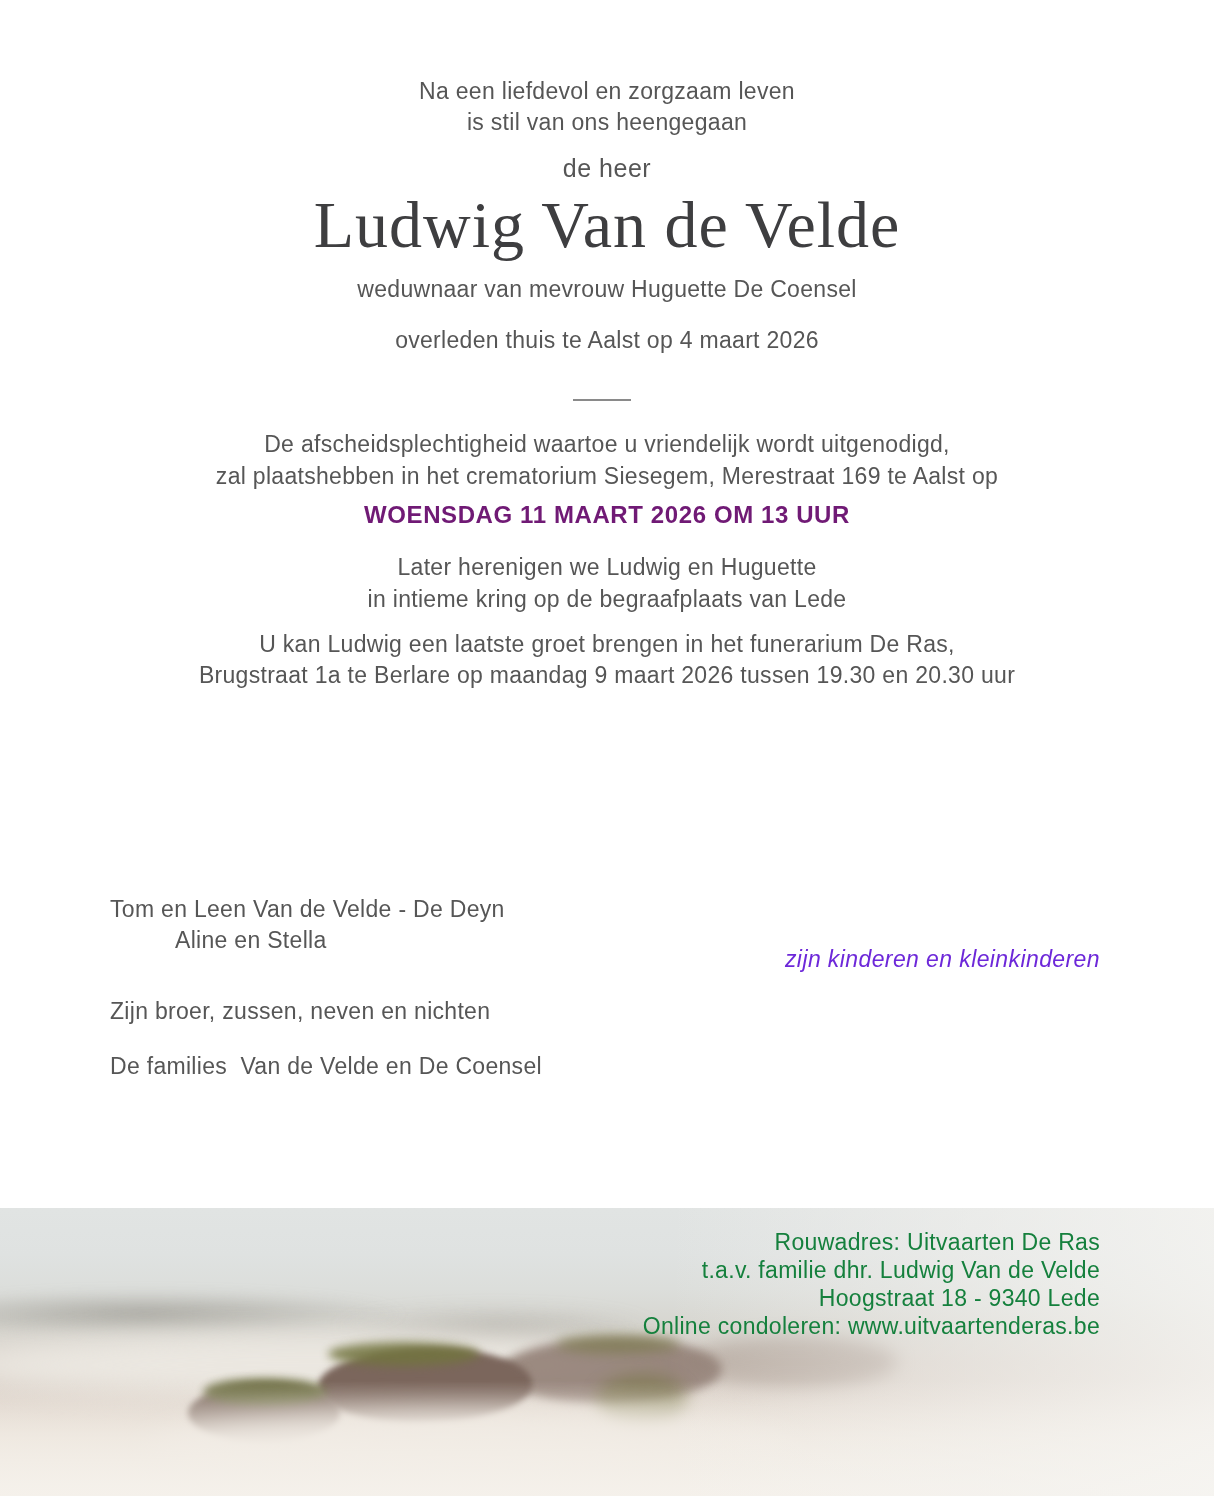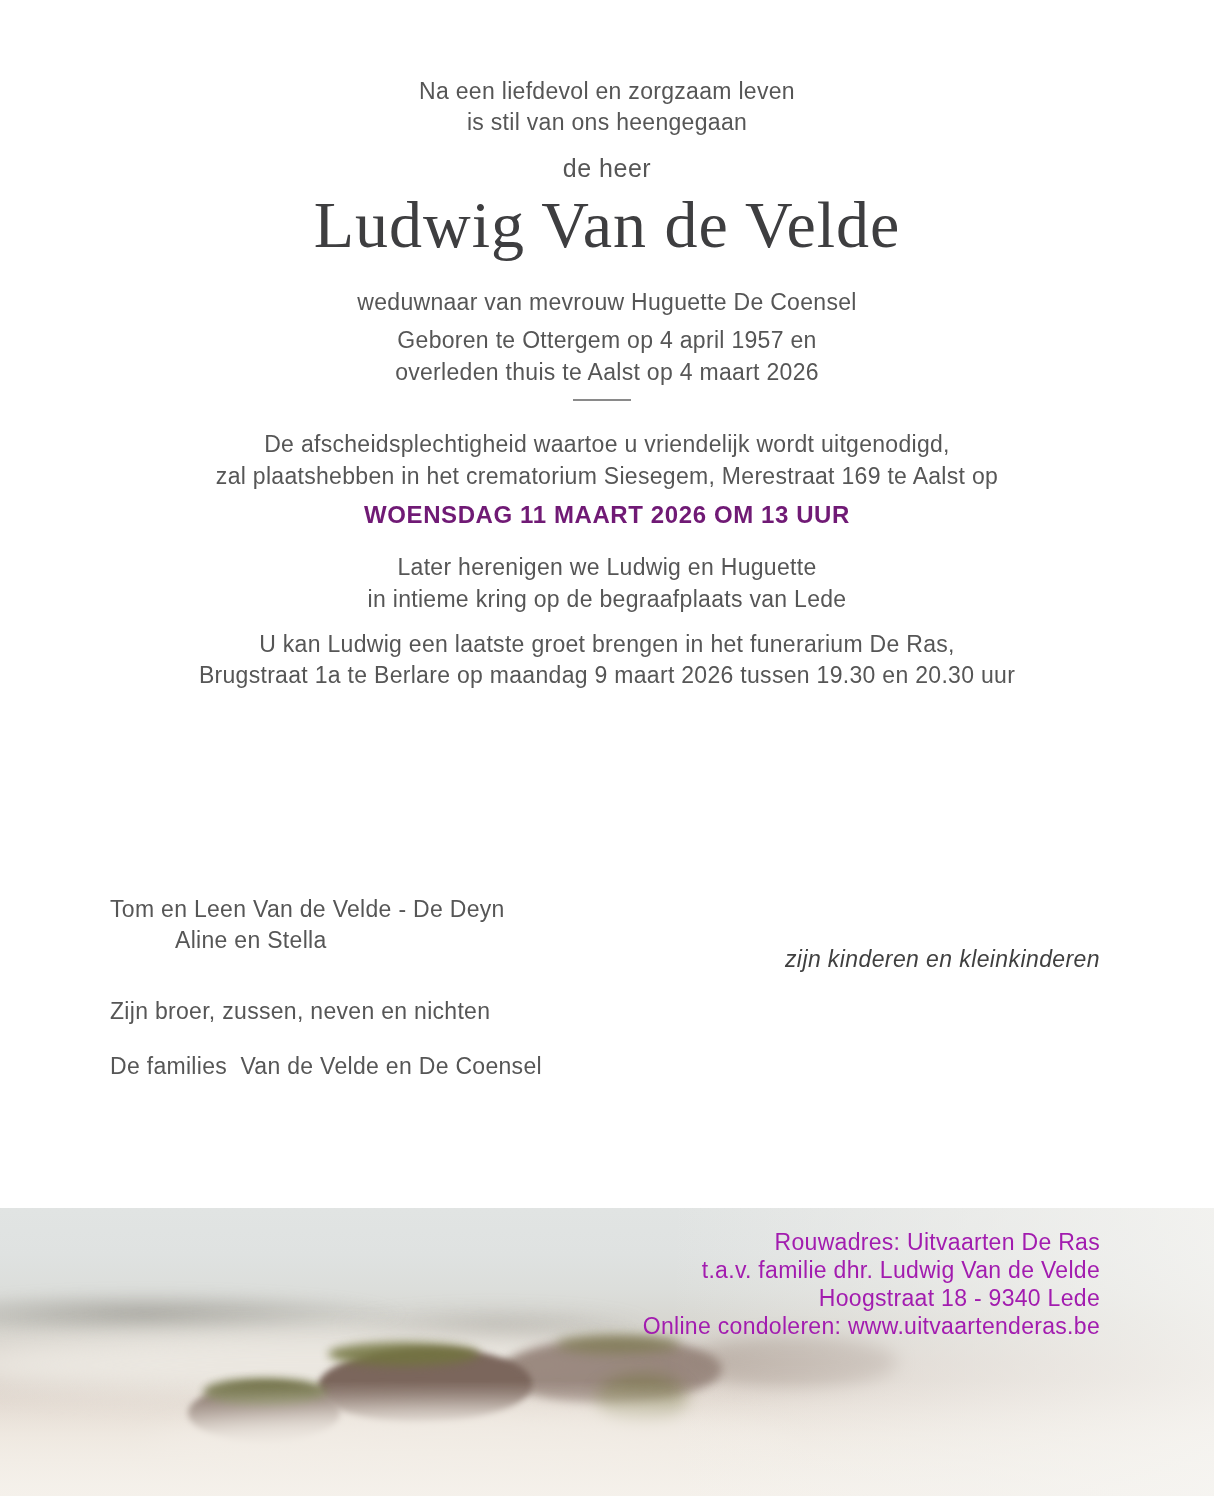--- a/index.html
+++ b/index.html
@@ -33,21 +33,21 @@
 
   .ceremony-date {
     font-weight:bold; font-size:24px; letter-spacing:0.6px;
     color:#701a75;
   }
 
   .left-block { left:110px; text-align:left; }
   .indent { padding-left:65px; }
   .italic-caption {
     right:114px; text-align:right;
-    font-style:italic; font-size:23px; letter-spacing:0.4px; color:#404040;
+    font-style:italic; font-size:23px; letter-spacing:0.4px; color:#6d28d9;
   }
 
   
   .photo {
     left:0; top:1208px; width:1214px; height:288px;
     overflow:hidden; z-index:1;
   }
   .ph { position:absolute; }
   .ph-base {
     inset:0;
@@ -94,41 +94,40 @@
   .ph-rightfade {
     inset:0;
     background:linear-gradient(90deg, rgba(244,243,240,0) 55%,
       rgba(244,243,240,0.5) 80%, rgba(246,245,242,0.8) 100%);
   }
 
   .footer-address {
     right:114px; top:1228px; z-index:2;
     text-align:right;
     font-size:23px; line-height:28px; letter-spacing:0.3px;
-    color:#a21caf;
+    color:#15803d;
   }
 </style>
 </head>
 <body>
 
 <div class="page">
 
   <div class="abs center" style="top:76px;">
     <div class="line">Na een liefdevol en zorgzaam leven</div>
     <div class="line">is stil van ons heengegaan</div>
   </div>
 
   <div class="abs center salutation" style="top:154px;">de heer</div>
 
   <div class="abs center deceased-name" style="top:186px;">Ludwig Van de Velde</div>
 
-  <div class="abs center line" style="top:287px;text-align:center;">weduwnaar van mevrouw Huguette De Coensel</div>
+  <div class="abs center line" style="top:274px;text-align:center;">weduwnaar van mevrouw Huguette De Coensel</div>
 
   <div class="abs center" style="top:324px;">
-    <div class="line2">Geboren te Ottergem op 4 april 1957 en</div>
     <div class="line2">overleden thuis te Aalst op 4 maart 2026</div>
   </div>
 
   <div class="abs divider-line"></div>
 
   <div class="abs center" style="top:428px;">
     <div class="line2">De afscheidsplechtigheid waartoe u vriendelijk wordt uitgenodigd,</div>
     <div class="line2">zal plaatshebben in het crematorium Siesegem, Merestraat 169 te Aalst op</div>
   </div>
 

